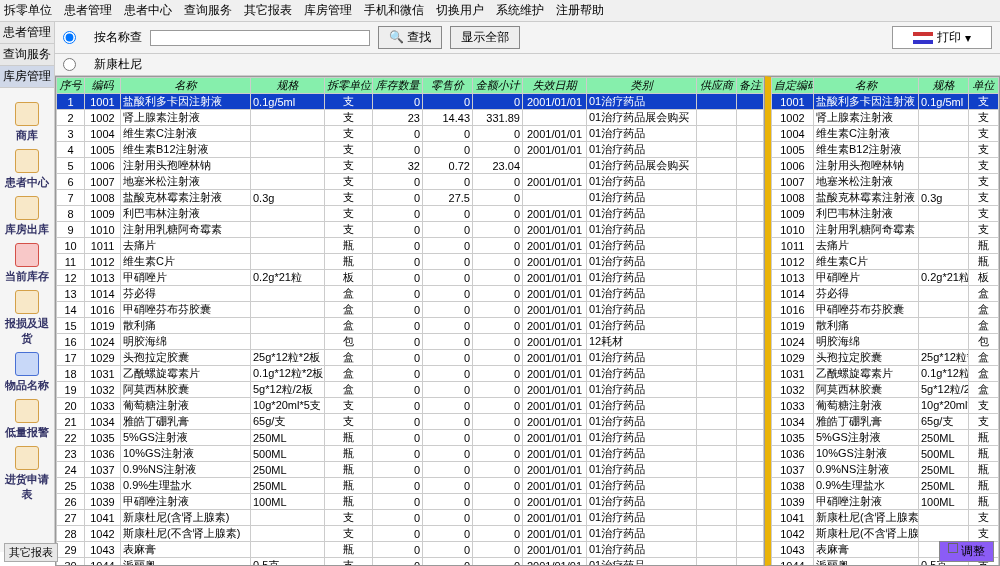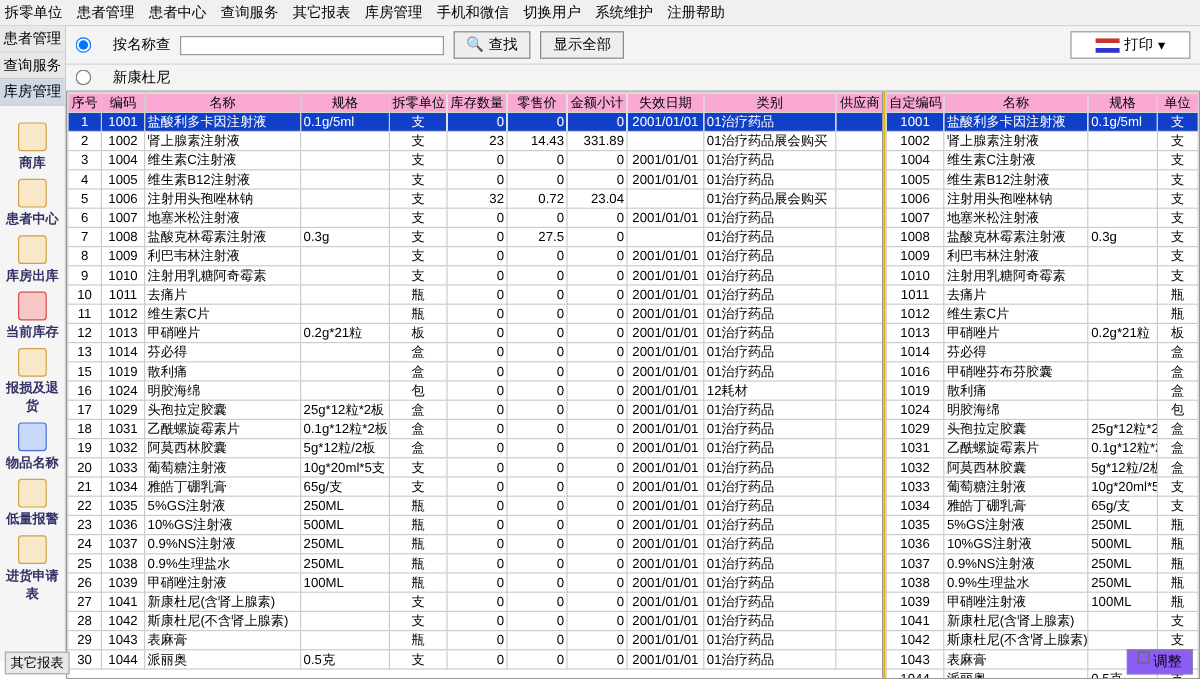--- a/index.html
+++ b/index.html
@@ -19,24 +19,24 @@
 .bottombtn { position: absolute; bottom: 4px; left: 4px; font-size: 11px; background: #e8e8e8; border: 1px solid #aaa; padding: 1px 4px; }
 .main { margin-left: 55px; }
 .searchbar { background: #f4f4f4; padding: 4px 8px; border-bottom: 1px solid #ccc; display: flex; align-items: center; gap: 8px; }
 .searchbar .flagbtn { margin-left: auto; padding: 2px 20px; border: 1px solid #999; background: #fff; cursor: pointer; display: flex; align-items: center; gap: 4px; }
 .flag { width: 20px; height: 12px; background: linear-gradient(#c33 33%, #fff 33% 66%, #33c 66%); display: inline-block; }
 .radio { display: flex; align-items: center; gap: 18px; }
 .btn { padding: 2px 10px; border: 1px solid #888; background: #eee; cursor: pointer; }
 .tables { display: flex; height: 490px; overflow: hidden; }
 .grid { border: 1px solid #999; overflow: hidden; }
 .grid.left { flex: 1; }
-.grid.right { width: 264px; border-left: 2px solid #eab308; }
+.grid.right { width: 235px; border-left: 6px solid #eab308; }
 table { border-collapse: collapse; width: 100%; table-layout: fixed; }
 th, td { border: 1px solid #ccc; padding: 0 2px; height: 14px; font-size: 11px; overflow: hidden; white-space: nowrap; text-overflow: clip; }
-th { background: #f9a8d4; font-weight: normal; text-align: center; }
+th { background: #86efac; font-weight: normal; text-align: center; font-style: italic; }
 td { text-align: left; }
 td.num { text-align: right; }
 td.ctr { text-align: center; }
 tr.sel td { background: #1040c8; color: #fff; }
 .adjustbtn { position: absolute; right: 6px; bottom: 4px; padding: 1px 8px; border: 1px solid #888; background: #8b5cf6; cursor: pointer; display: flex; gap: 3px; }
 .chk { width: 10px; height: 10px; border: 1px solid #666; display: inline-block; }
 input[type=text] { border: 1px solid #999; height: 16px; width: 220px; padding: 0 2px; }
 </style>
 </head>
 <body>
@@ -324,20 +324,34 @@
               <td class="ctr">盒</td>
               <td class="num">0</td>
               <td class="num">0</td>
               <td class="num">0</td>
               <td class="ctr">2001/01/01</td>
               <td>01治疗药品</td>
               <td></td>
               <td></td>
             </tr>
             <tr>
+              <td class="ctr">14</td>
+              <td class="ctr">1016</td>
+              <td>甲硝唑芬布芬胶囊</td>
+              <td></td>
+              <td class="ctr">盒</td>
+              <td class="num">0</td>
+              <td class="num">0</td>
+              <td class="num">0</td>
+              <td class="ctr">2001/01/01</td>
+              <td>01治疗药品</td>
+              <td></td>
+              <td></td>
+            </tr>
+            <tr>
               <td class="ctr">15</td>
               <td class="ctr">1019</td>
               <td>散利痛</td>
               <td></td>
               <td class="ctr">盒</td>
               <td class="num">0</td>
               <td class="num">0</td>
               <td class="num">0</td>
               <td class="ctr">2001/01/01</td>
               <td>01治疗药品</td>

